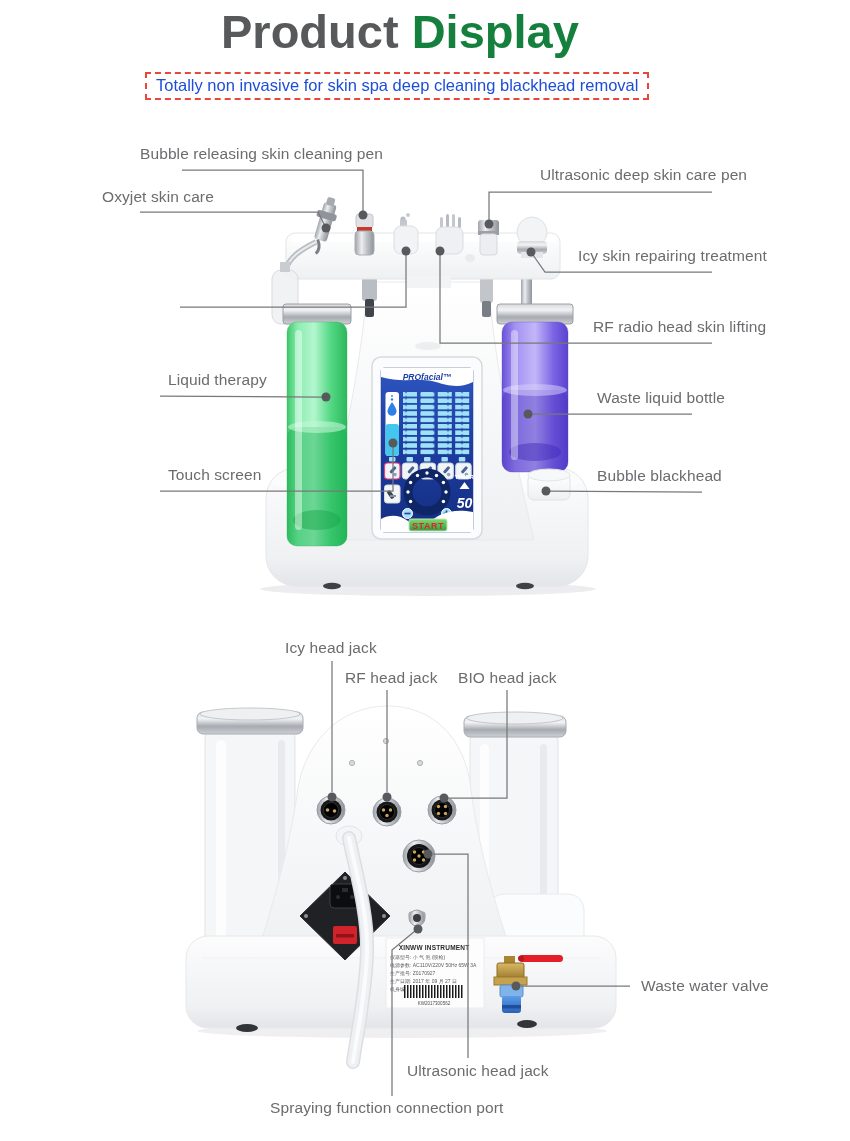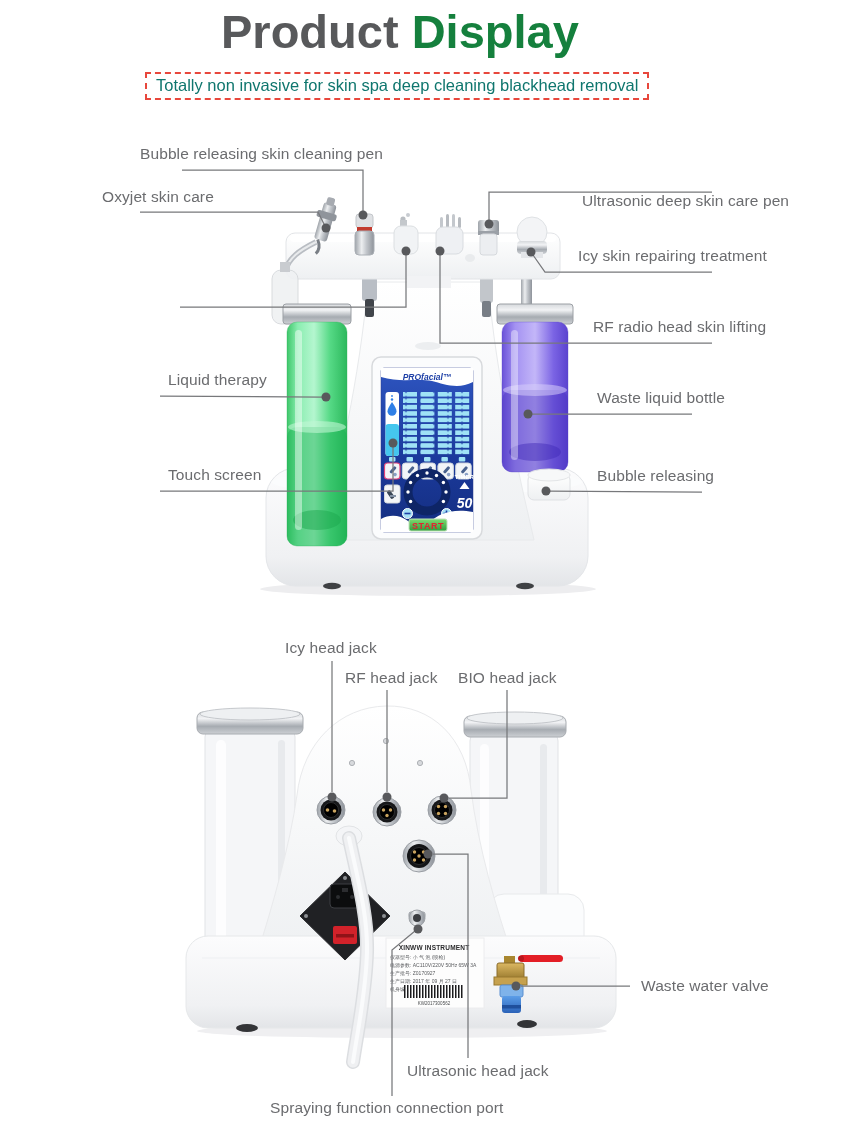--- a/index.html
+++ b/index.html
@@ -1,28 +1,28 @@
 <!DOCTYPE html>
 <html><head>
 <meta charset="utf-8">
 <style>
   html,body{margin:0;padding:0;background:#ffffff;}
   body{font-family:"Liberation Sans","DejaVu Sans",sans-serif;}
   .page{position:relative;width:850px;height:1141px;background:#fff;overflow:hidden;}
   .art{position:absolute;left:0;top:0;z-index:1;}
   .title{position:absolute;left:221px;top:4px;z-index:3;font-size:47px;font-weight:bold;color:#58595b;white-space:nowrap;letter-spacing:0px;}
   .title .accent{color:#15803d;}
-  .subtitle-box{position:absolute;left:145px;top:72px;z-index:3;border:2px dashed #e8473c;background:#fff;padding:2px 9px 3px 9px;font-size:16.5px;color:#0f766e;white-space:nowrap;}
+  .subtitle-box{position:absolute;left:145px;top:72px;z-index:3;border:2px dashed #e8473c;background:#fff;padding:2px 9px 3px 9px;font-size:16.5px;color:#1d4ed8;white-space:nowrap;}
   .callout-label{position:absolute;z-index:3;font-size:15.5px;color:#6b6c6f;white-space:nowrap;letter-spacing:.1px;}
   .lbl-bubble-pen{left:100px;top:145px;margin-left:40px;}
   .lbl-oxyjet{left:102px;top:188px;}
   .lbl-bio{left:60px;top:257px;width:205px;text-align:right;line-height:22px;}
   .lbl-liquid{left:168px;top:371px;}
   .lbl-touch{left:168px;top:466px;}
-  .lbl-ultra{left:582px;top:166px;margin-top:26px;}
+  .lbl-ultra{left:540px;top:166px;}
   .lbl-icy{left:578px;top:247px;}
   .lbl-rf{left:593px;top:318px;}
   .lbl-waste{left:597px;top:389px;}
   .lbl-bubbleadj{left:597px;top:467px;}
   .lbl-icyjack{left:285px;top:639px;}
   .lbl-rfjack{left:345px;top:669px;}
   .lbl-biojack{left:458px;top:669px;}
   .lbl-wastevalve{left:641px;top:977px;}
   .lbl-ultrajack{left:407px;top:1062px;}
   .lbl-sprayport{left:270px;top:1099px;}
@@ -441,21 +441,21 @@
   <div class="subtitle-box">Totally non invasive for skin spa deep cleaning blackhead removal</div>
 
   <div class="callout-label lbl-bubble-pen">Bubble releasing skin cleaning pen</div>
   <div class="callout-label lbl-oxyjet">Oxyjet skin care</div>
   <div class="callout-label lbl-liquid">Liquid therapy</div>
   <div class="callout-label lbl-touch">Touch screen</div>
   <div class="callout-label lbl-ultra">Ultrasonic deep skin care pen</div>
   <div class="callout-label lbl-icy">Icy skin repairing treatment</div>
   <div class="callout-label lbl-rf">RF radio head skin lifting</div>
   <div class="callout-label lbl-waste">Waste liquid bottle</div>
-  <div class="callout-label lbl-bubbleadj">Bubble releasing</div>
+  <div class="callout-label lbl-bubbleadj">Bubble blackhead</div>
 
   <div class="callout-label lbl-icyjack">Icy head jack</div>
   <div class="callout-label lbl-rfjack">RF head jack</div>
   <div class="callout-label lbl-biojack">BIO head jack</div>
   <div class="callout-label lbl-wastevalve">Waste water valve</div>
   <div class="callout-label lbl-ultrajack">Ultrasonic head jack</div>
   <div class="callout-label lbl-sprayport">Spraying function connection port</div>
 
 </div>
 

